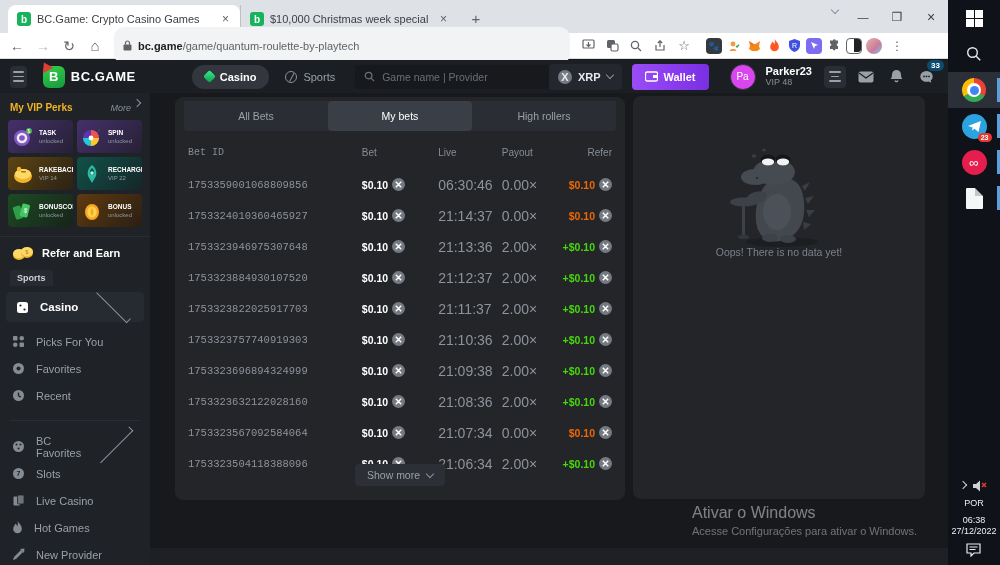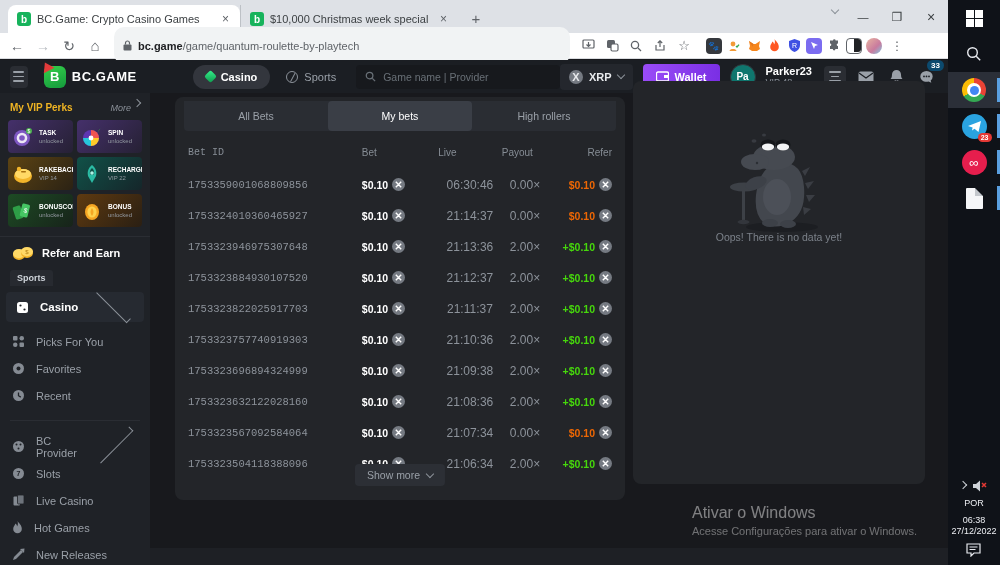--- a/index.html
+++ b/index.html
@@ -42,21 +42,21 @@
   .ball{width:12px;height:12px;border:1.4px solid #8b9199;border-radius:50%;position:relative;overflow:hidden;}
   .ball:before{content:"";position:absolute;left:5px;top:-2px;width:1.2px;height:16px;background:#8b9199;transform:rotate(28deg);}
   #gsearch{display:flex;align-items:center;gap:7px;background:#17191d;border-radius:4px;height:24px;width:248px;margin-left:20px;padding:0 9px;}
   #gsearch span{color:#697077;font-size:10.5px;}
   #hdr-right{display:flex;align-items:center;margin-left:auto;margin-right:12px;gap:10px;}
   #xrp-select{display:flex;align-items:center;gap:6px;background:#24272d;border-radius:4px;height:26px;padding:0 9px;}
   #xrp-select span{color:#e8eaed;font-size:11px;font-weight:bold;}
   .coin{width:14px;height:14px;border-radius:50%;background:#757a82;color:#fff;display:flex;align-items:center;justify-content:center;font-size:9px;font-weight:bold;flex:0 0 auto;}
   #wallet-btn{display:flex;align-items:center;gap:6px;justify-content:center;background:linear-gradient(90deg,#9a4cf7,#7a2fe4);border-radius:4px;height:26px;padding:0 13px;}
   #wallet-btn span{color:#fff;font-size:11px;font-weight:bold;}
-  #avatar{width:26px;height:26px;border-radius:50%;background:#0f766e;color:#fff;font-weight:bold;font-size:10px;display:flex;align-items:center;justify-content:center;border:1px solid #33363c;}
+  #avatar{width:26px;height:26px;border-radius:50%;background:#d946ef;color:#fff;font-weight:normal;font-size:10px;display:flex;align-items:center;justify-content:center;border:1px solid #33363c;margin-left:11px;}
   #userinfo .n{color:#fff;font-size:11px;font-weight:bold;line-height:12px;}
   #userinfo .v{color:#8b9199;font-size:9px;line-height:11px;}
   .hico{position:relative;width:20px;height:20px;display:flex;align-items:center;justify-content:center;}
   .badge{position:absolute;top:-7px;right:-8px;background:#0c4a6e;color:#fff;font-size:8px;font-weight:bold;border-radius:8px;padding:1px 4px;}
   
   #sidebar{position:absolute;left:0;top:93px;width:150px;height:472px;background:#1f2227;overflow:hidden;}
   #vip-head{display:flex;justify-content:space-between;align-items:center;padding:9px 10px 7px;}
   #vip-head .t{color:#efb423;font-size:10px;font-weight:bold;}
   #vip-head .m{color:#8b9199;font-size:9px;display:flex;align-items:flex-start;gap:3px;font-style:italic;}
   #vip-grid{display:grid;grid-template-columns:1fr 1fr;gap:4px;padding:0 8px;}
@@ -86,27 +86,27 @@
   #thead{display:flex;align-items:center;height:34px;padding:0 13px;}
   .th{color:#868d95;font-size:10px;}
   .c-id{flex:0 0 41%;font-family:Liberation Mono, monospace;}
   .c-bet{flex:0 0 18%;display:flex;align-items:center;gap:4px;}
   .c-time{flex:0 0 15%;}
   .c-payout{flex:0 0 11%;}
   .c-profit{flex:1;display:flex;align-items:center;justify-content:flex-end;gap:4px;}
   .trow{display:flex;align-items:center;height:31px;padding:0 13px;}
   .trow .c-id{color:#8d939b;font-size:10.5px;}
   .trow .c-bet b{color:#fff;font-size:10.5px;}
-  .trow .c-time,.trow .c-payout{color:#8d939b;font-size:12px;text-align:center;}
+  .trow .c-time,.trow .c-payout{color:#8d939b;font-size:14px;}
   .trow .c-profit b{font-size:10.5px;}
   .c-profit b.win{color:#46d70c;}
   .c-profit b.loss{color:#ed6704;}
   #showmore{display:flex;align-items:center;gap:7px;background:#2c2f35;border-radius:4px;height:22px;padding:0 12px;color:#9aa0a8;font-size:10.5px;position:absolute;left:50%;bottom:14px;transform:translateX(-50%);}
   
-  #rightpanel{position:absolute;left:633px;top:81px;width:292px;height:403px;background:#232529;border-radius:8px;}
+  #rightpanel{position:absolute;left:633px;top:96px;width:292px;height:403px;background:#232529;border-radius:8px;}
   #mascot{position:absolute;left:50%;top:48px;transform:translateX(-50%);}
   #empty-msg{position:absolute;left:0;right:0;top:150px;text-align:center;color:#7c828a;font-size:10.5px;}
   
   #watermark{position:absolute;left:692px;top:504px;}
   #watermark .t1{color:rgba(255,255,255,.45);font-size:16px;}
   #watermark .t2{color:rgba(255,255,255,.38);font-size:11px;margin-top:3px;}
   #footband{position:absolute;left:150px;top:548px;width:798px;height:17px;background:#1e2025;}
   
   #taskbar{position:absolute;right:0;top:0;width:52px;height:565px;background:#0f1218;display:flex;flex-direction:column;align-items:center;}
   .tbico{position:relative;width:52px;height:36px;display:flex;align-items:center;justify-content:center;}
@@ -427,21 +427,21 @@
       <span>Recent</span>
     </div>
     <div id="menu-div"></div>
     <div class="mitem">
       <svg width="13" height="13" viewBox="0 0 13 13">
           <circle cx="6.5" cy="6.5" r="5.5" fill="#858b93"></circle>
           <circle cx="4.5" cy="4.5" r="1" fill="#1f2227"></circle>
           <circle cx="8.5" cy="4.5" r="1" fill="#1f2227"></circle>
           <circle cx="6.5" cy="8.5" r="1" fill="#1f2227"></circle>
         </svg>
-      <span>BC Provider</span>
+      <span>BC Favorites</span>
       <span class="chev r"></span>
     </div>
     <div class="mitem">
       <svg width="13" height="13" viewBox="0 0 13 13">
           <circle cx="6.5" cy="6.5" r="5.5" fill="#858b93"></circle>
           <text x="6.5" y="9" font-size="7" fill="#1f2227" text-anchor="middle" font-weight="bold">7</text>
         </svg>
       <span>Slots</span>
     </div>
     <div class="mitem">
@@ -455,21 +455,21 @@
       <svg width="11" height="13" viewBox="0 0 11 13">
           <path d="M5.5 0C7 2.5 9.8 4 9.8 8a4.3 4.3 0 01-8.6 0C1.2 5.5 3 4.5 3.4 2.6 4.6 3.4 5 4.4 5 5.4 6.2 4.2 6 2 5.5 0z" fill="#858b93"></path>
         </svg>
       <span>Hot Games</span>
     </div>
     <div class="mitem">
       <svg width="13" height="13" viewBox="0 0 13 13">
           <path d="M1 12l3-1 7-7-2-2-7 7z" fill="#858b93"></path>
           <path d="M8 1l4 4 .5-4.5z" fill="#858b93"></path>
         </svg>
-      <span>New Releases</span>
+      <span>New Provider</span>
     </div>
     
     
   </div>
 
   <div id="betspanel">
     <div id="bettabs">
       <div class="bt">All Bets</div>
       <div class="bt active">My bets</div>
       <div class="bt">High rollers</div>

